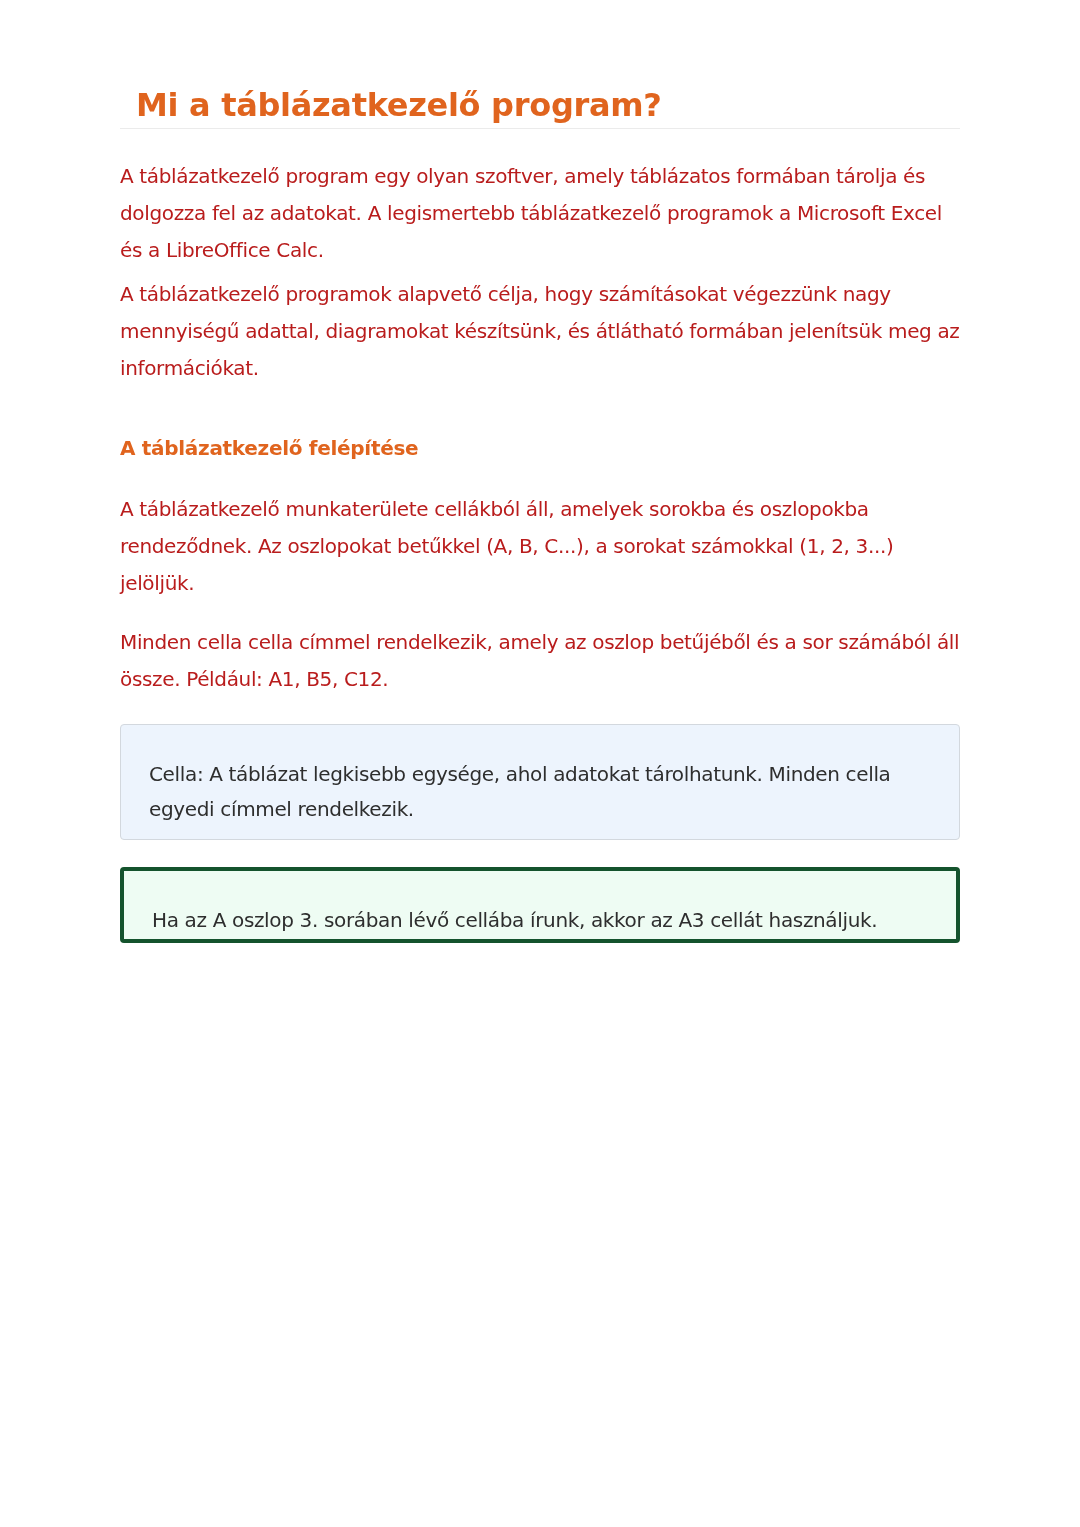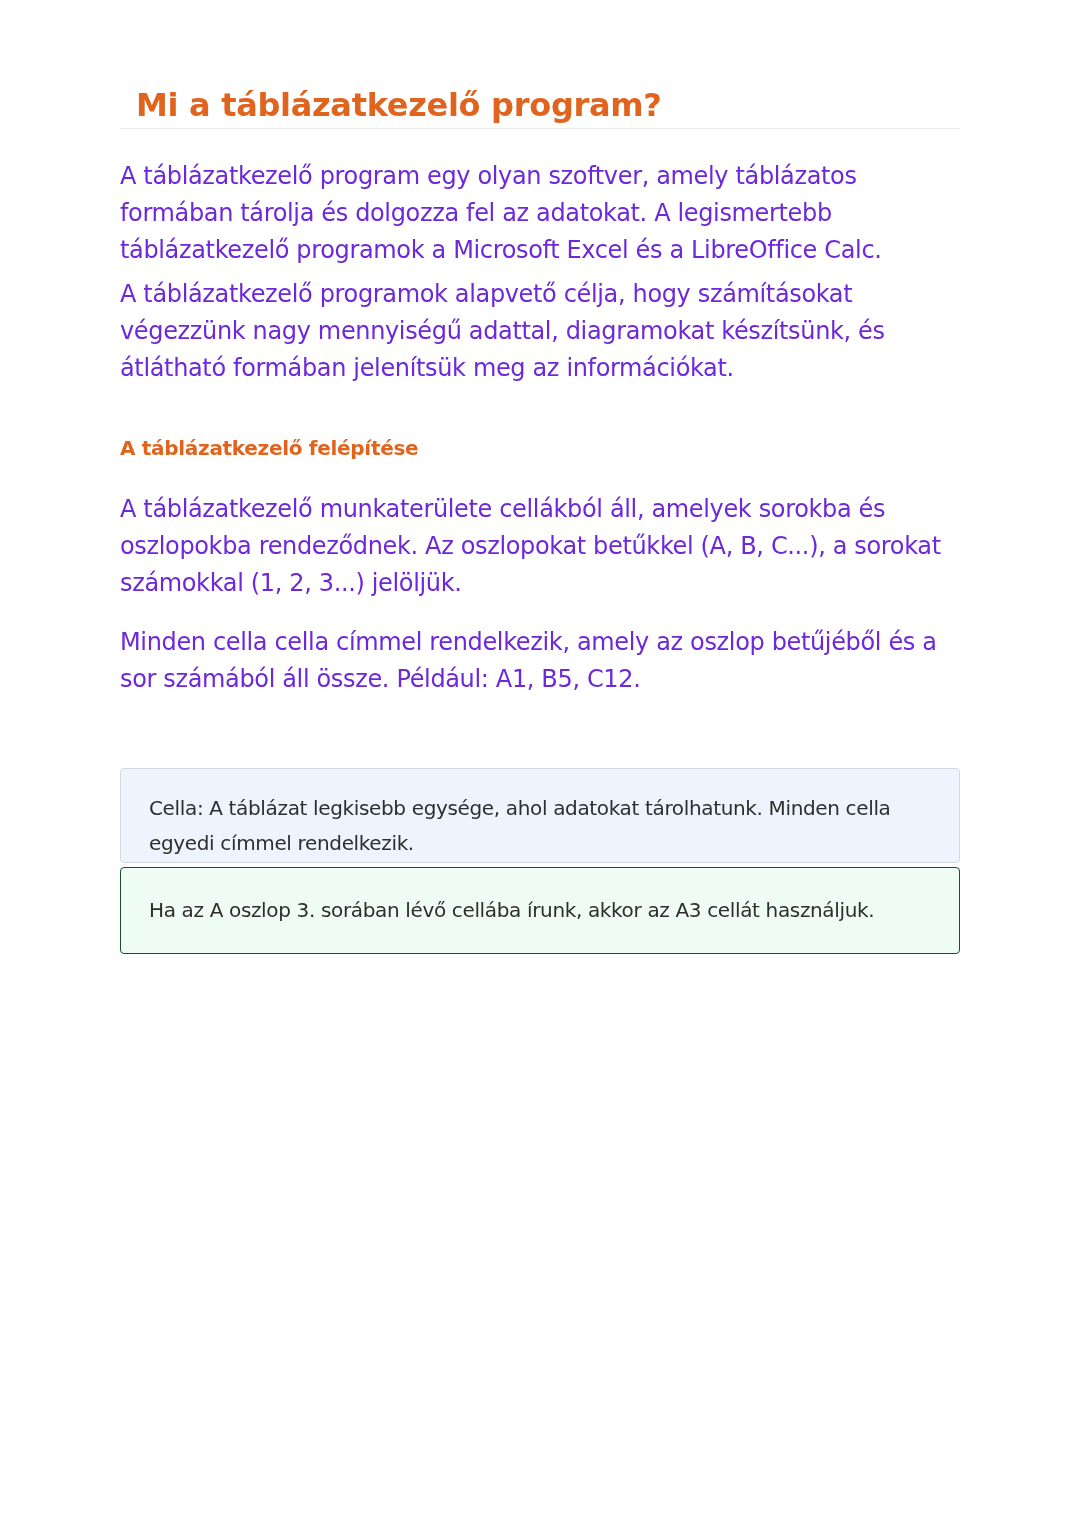--- a/index.html
+++ b/index.html
@@ -37,23 +37,23 @@
       left: 0;
       width: 840px;
       height: 0;
       border-top: 1px solid #ebebeb;
     }
     .para {
       position: absolute;
       left: 0;
       width: 840px;
       margin: 0;
-      font-size: 24px;
+      font-size: 20px;
       line-height: 37px;
-      color: #6d28d9;
+      color: #b91c1c;
       letter-spacing: -0.35px;
     }
     #p1 { top: 158px; }
     #p2 { top: 276px; }
     #p3 { top: 491px; }
     #p4 { top: 624px; }
     .subheading {
       position: absolute;
       top: 436px;
       left: 0;
@@ -71,32 +71,31 @@
       box-sizing: border-box;
       border-radius: 4px;
       padding: 0 28px;
       font-size: 20px;
       line-height: 35px;
       color: #2e2e2e;
       letter-spacing: -0.35px;
     }
     .box-info {
       top: 724px;
-      height: 95px;
+      height: 116px;
       background: #edf4fd;
       border: 1px solid #d3d8de;
-      padding-top: 22px;
-      margin-top: 44px;
+      padding-top: 32px;
     }
     .box-example {
       top: 867px;
-      height: 87px;
+      height: 76px;
       background: #eefcf3;
-      border: 1px solid #14532d;
-      padding-top: 25px;
+      border: 4px solid #14532d;
+      padding-top: 32px;
     }
   </style>
 </head>
 <body>
 
 <div class="page">
   <h1 class="title">Mi a táblázatkezelő program?</h1>
   <div class="title-rule"></div>
 
   <p class="para" id="p1">A táblázatkezelő program egy olyan szoftver, amely táblázatos formában tárolja és dolgozza fel az adatokat. A legismertebb táblázatkezelő programok a Microsoft Excel és a LibreOffice Calc.</p>

